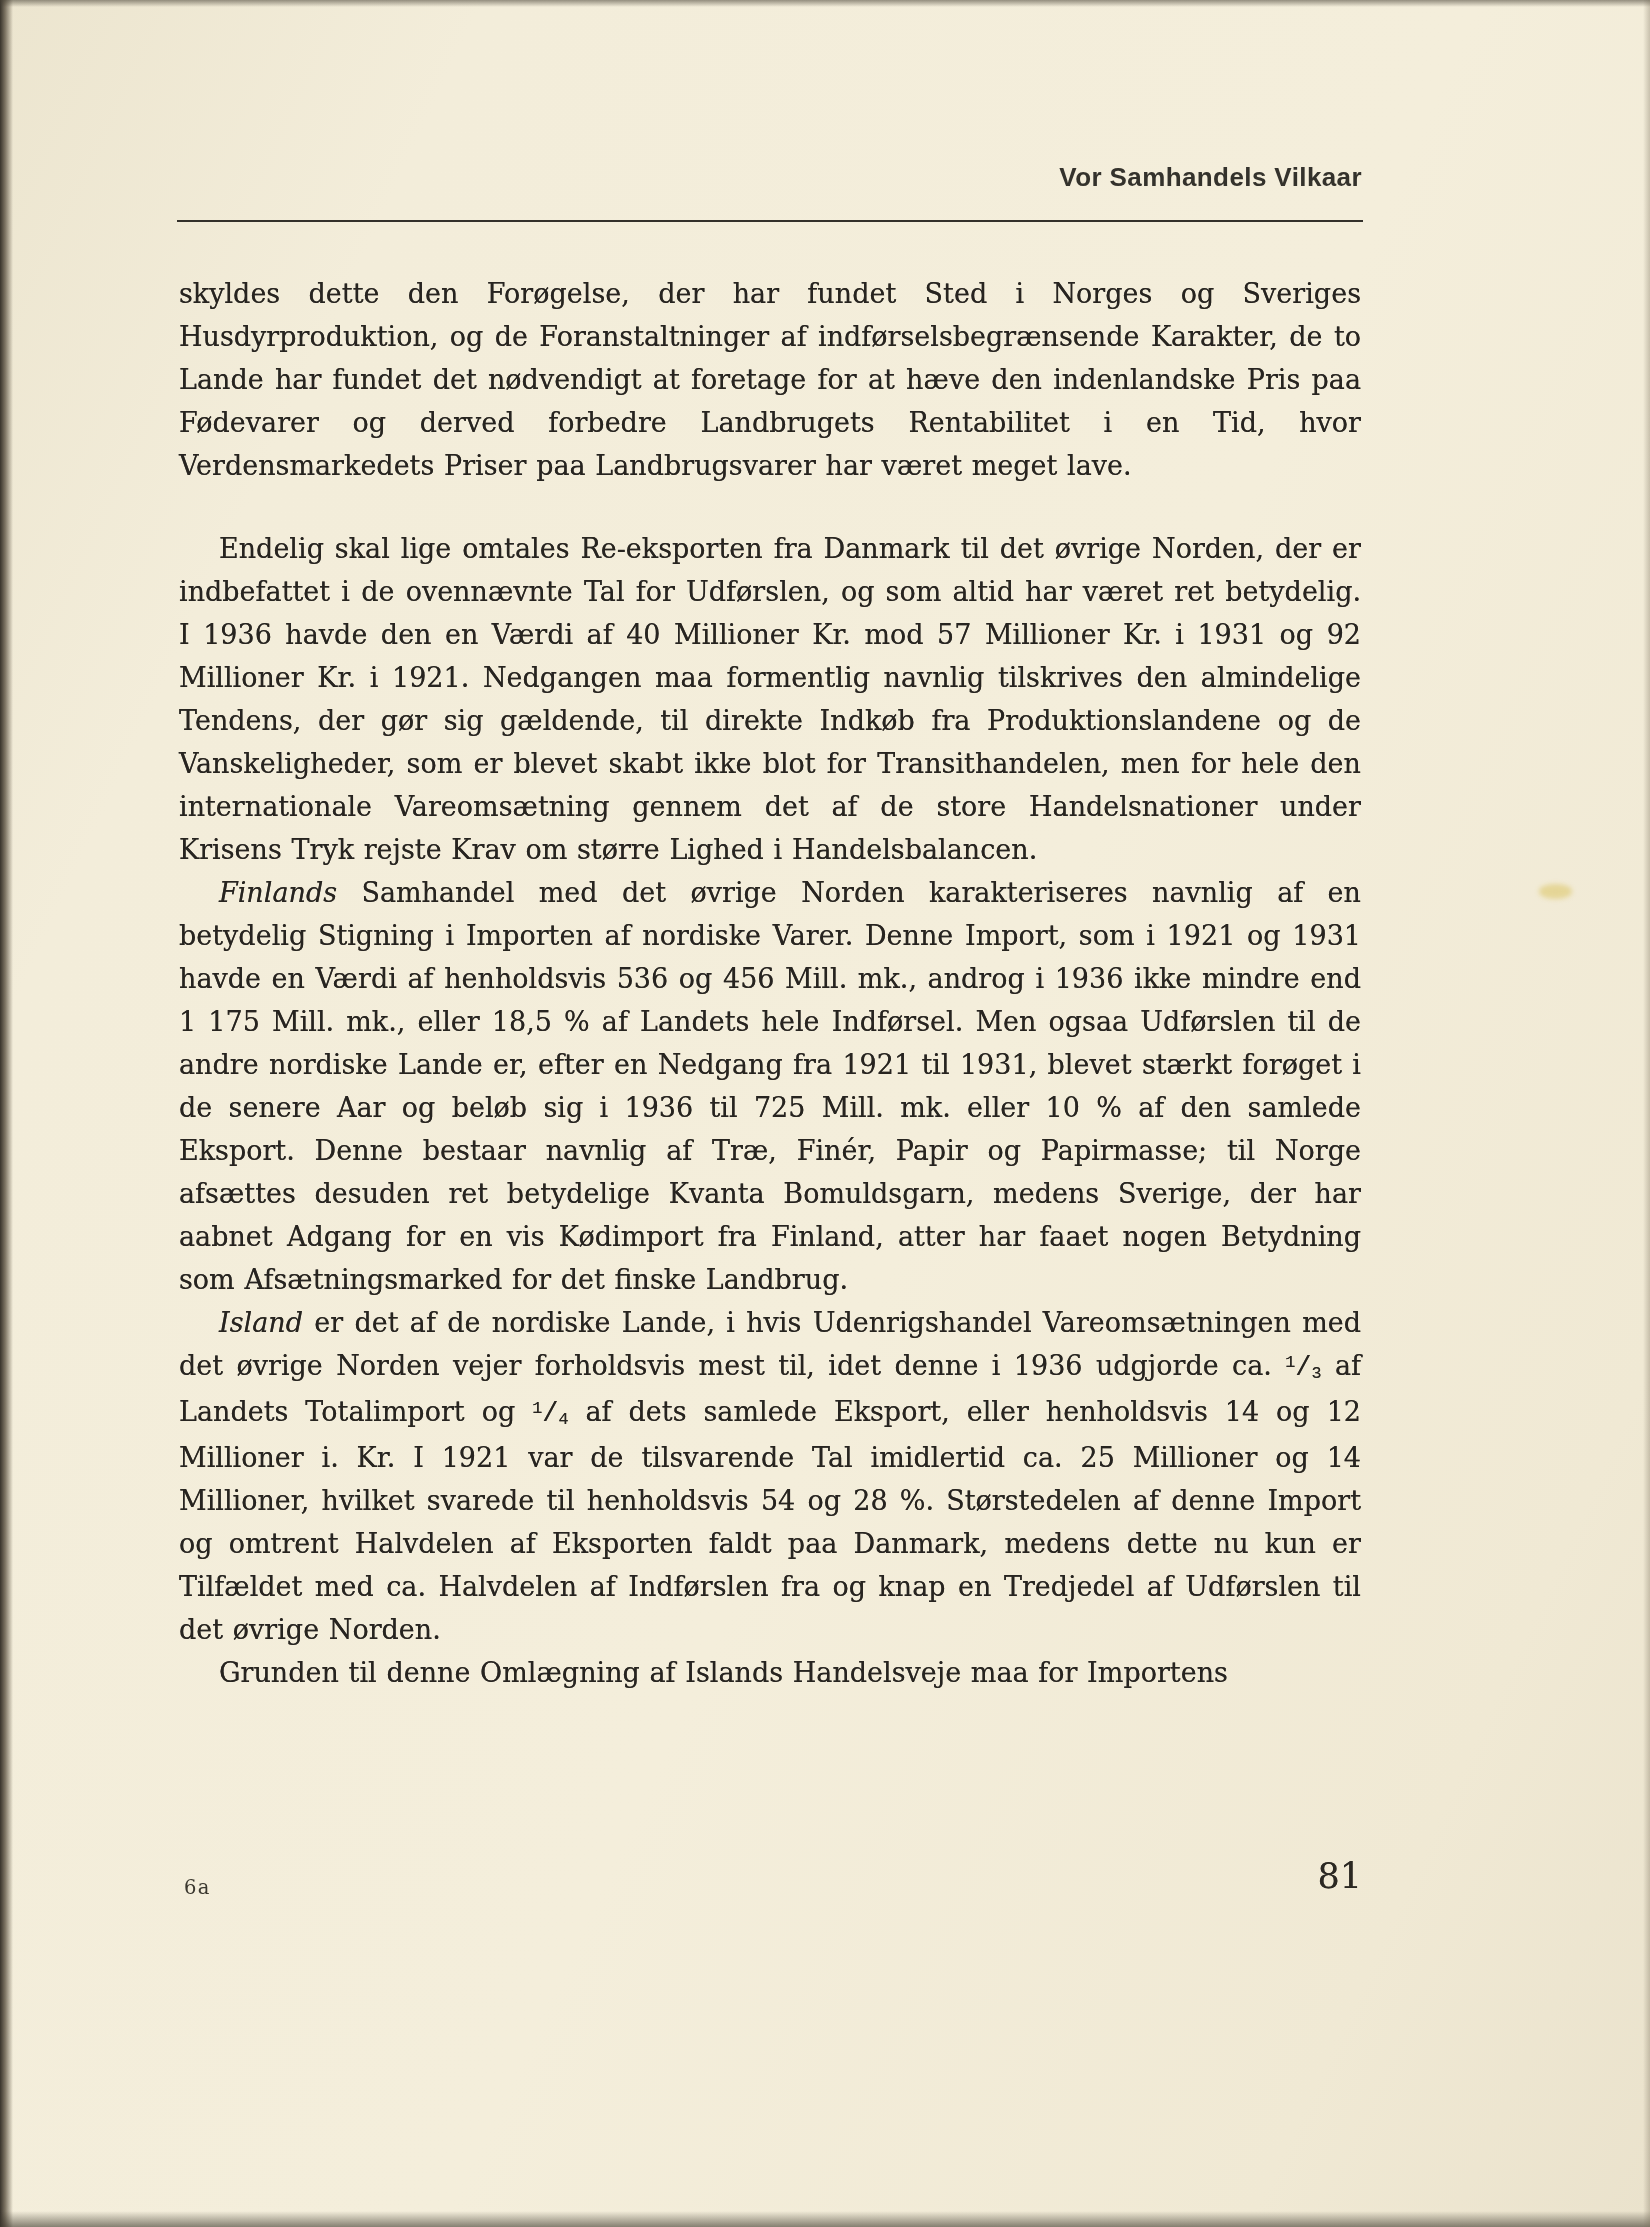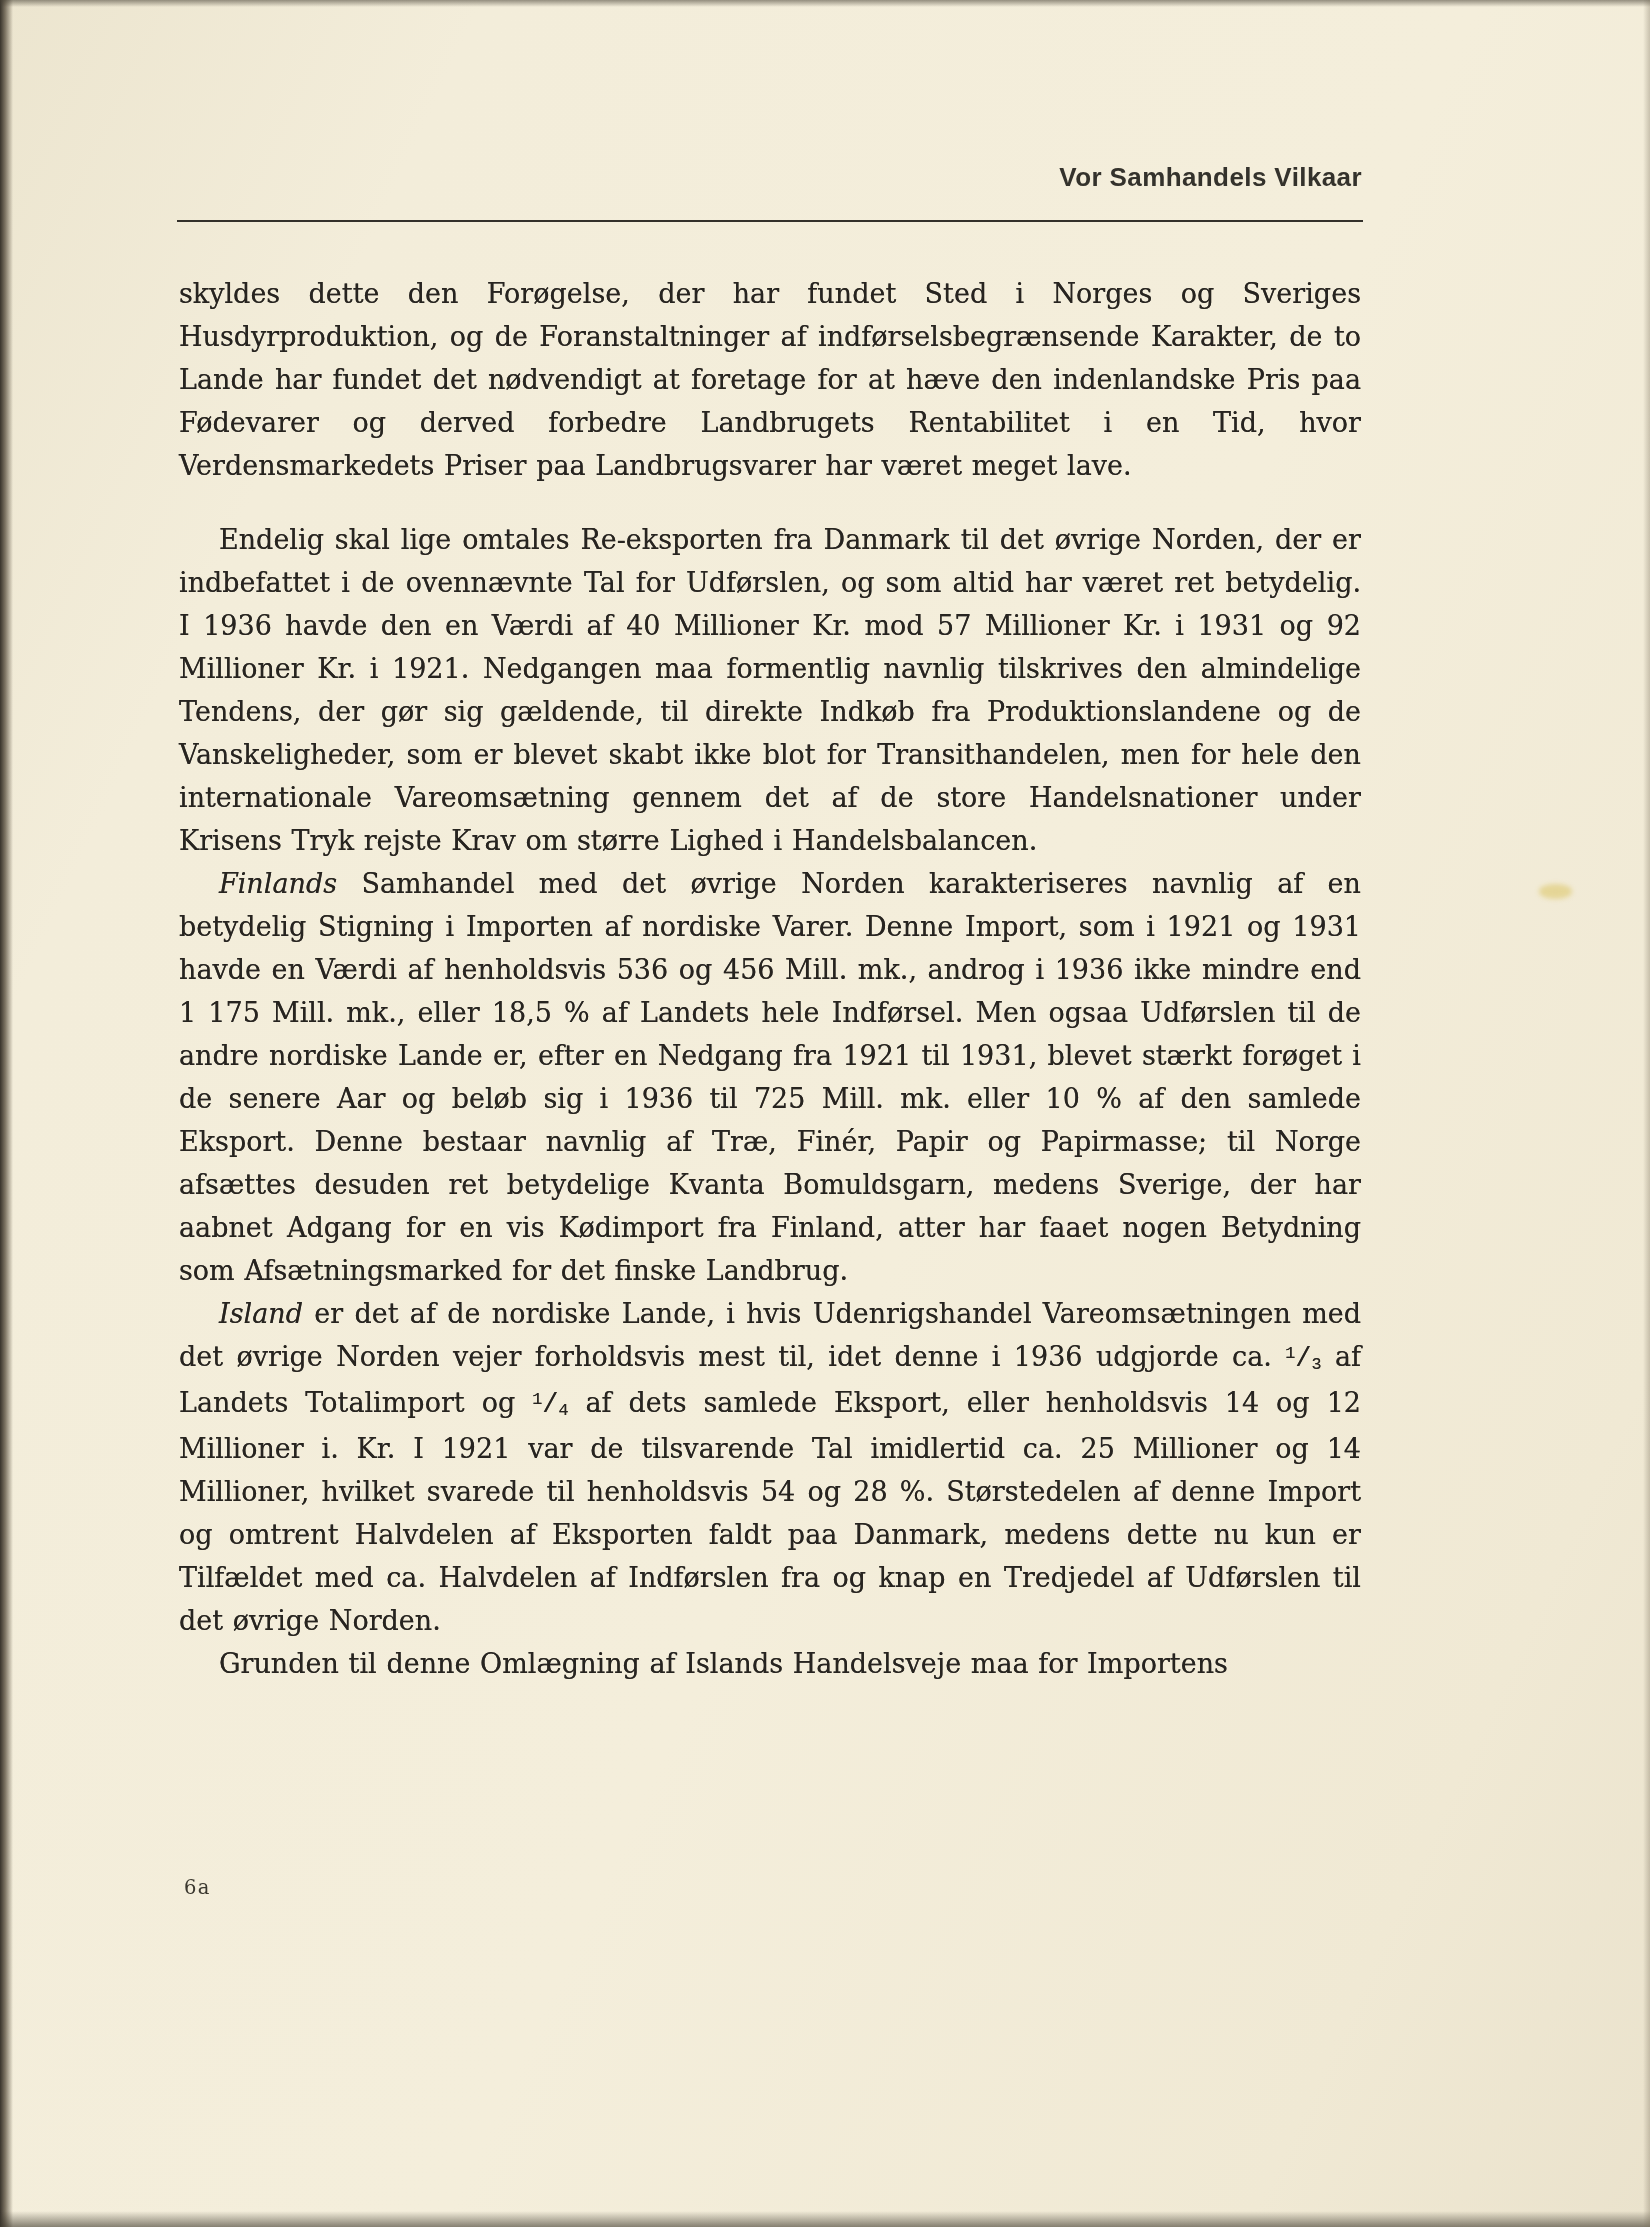--- a/index.html
+++ b/index.html
@@ -54,21 +54,21 @@
     position: absolute; left: 179px; top: 272px; width: 1182px;
     font-size: 27px;
     line-height: 43px;
     text-align: justify;
     word-spacing: 1.1px;
     color: #272420;
     text-shadow: 0 0 0.4px rgba(39,36,32,0.75);
   }
   .body-text p { margin: 0; }
   .body-text p.indent { text-indent: 40px; }
-  .body-text p.gap { margin-top: 31px; }
+  .body-text p.gap { margin-top: 40px; }
   .italic { font-style: italic; }
   .frac { white-space: nowrap; font-family: Liberation Mono, monospace; }
   .frac sup, .frac sub { font-size: 62%; line-height: 0; }
   .frac sup { vertical-align: 0.45em; }
   .frac sub { vertical-align: -0.2em; }
   
   .signature-mark {
     position: absolute; left: 184px; top: 1876px;
     font-size: 19.5px; font-weight: normal; letter-spacing: 1.4px;
     color: #3b382f;
@@ -96,14 +96,15 @@
 
   <div class="body-text">
       <p><span>skyldes dette den Forøgelse, der har fundet Sted i Norges og Sveriges Husdyrproduktion, og de Foranstaltninger af indførselsbegrænsende Karakter, de to Lande har fundet det nødvendigt at foretage for at hæve den indenlandske Pris paa Fødevarer og derved forbedre Landbrugets Rentabilitet i en Tid, hvor Verdensmarkedets Priser paa Landbrugsvarer har været meget lave.</span></p>
       <p class="indent gap"><span>Endelig skal lige omtales Re-eksporten fra Danmark til det øvrige Norden, der er indbefattet i de ovennævnte Tal for Udførslen, og som altid har været ret betydelig. I 1936 havde den en Værdi af 40 Millioner Kr. mod 57 Millioner Kr. i 1931 og 92 Millioner Kr. i 1921. Nedgangen maa formentlig navnlig tilskrives den almindelige Tendens, der gør sig gældende, til direkte Indkøb fra Produktionslandene og de Vanskeligheder, som er blevet skabt ikke blot for Transithandelen, men for hele den internationale Vareomsætning gennem det af de store Handelsnationer under Krisens Tryk rejste Krav om større Lighed i Handelsbalancen.</span></p>
       <p class="indent"><span class="italic">Finlands</span><span> Samhandel med det øvrige Norden karakteriseres navnlig af en betydelig Stigning i Importen af nordiske Varer. Denne Import, som i 1921 og 1931 havde en Værdi af henholdsvis 536 og 456 Mill. mk., androg i 1936 ikke mindre end 1 175 Mill. mk., eller 18,5 % af Landets hele Indførsel. Men ogsaa Udførslen til de andre nordiske Lande er, efter en Nedgang fra 1921 til 1931, blevet stærkt forøget i de senere Aar og beløb sig i 1936 til 725 Mill. mk. eller 10 % af den samlede Eksport. Denne bestaar navnlig af Træ, Finér, Papir og Papirmasse; til Norge afsættes desuden ret betydelige Kvanta Bomuldsgarn, medens Sverige, der har aabnet Adgang for en vis Kødimport fra Finland, atter har faaet nogen Betydning som Afsætningsmarked for det finske Landbrug.</span></p>
       <p class="indent"><span class="italic">Island</span><span> er det af de nordiske Lande, i hvis Udenrigshandel Vareomsætningen med det øvrige Norden vejer forholdsvis mest til, idet denne i 1936 udgjorde ca. </span><span class="frac"><sup>1</sup>/<sub>3</sub></span><span> af Landets Totalimport og </span><span class="frac"><sup>1</sup>/<sub>4</sub></span><span> af dets samlede Eksport, eller henholdsvis 14 og 12 Millioner i. Kr. I 1921 var de tilsvarende Tal imidlertid ca. 25 Millioner og 14 Millioner, hvilket svarede til henholdsvis 54 og 28 %. Størstedelen af denne Import og omtrent Halvdelen af Eksporten faldt paa Danmark, medens dette nu kun er Tilfældet med ca. Halvdelen af Indførslen fra og knap en Tredjedel af Udførslen til det øvrige Norden.</span></p>
       <p class="indent"><span>Grunden til denne Omlægning af Islands Handelsveje maa for Importens</span></p>
     </div>
 
   <div class="signature-mark">6a</div>
+  <div class="page-number">81</div>
 </div>
 
 
 </body></html>

